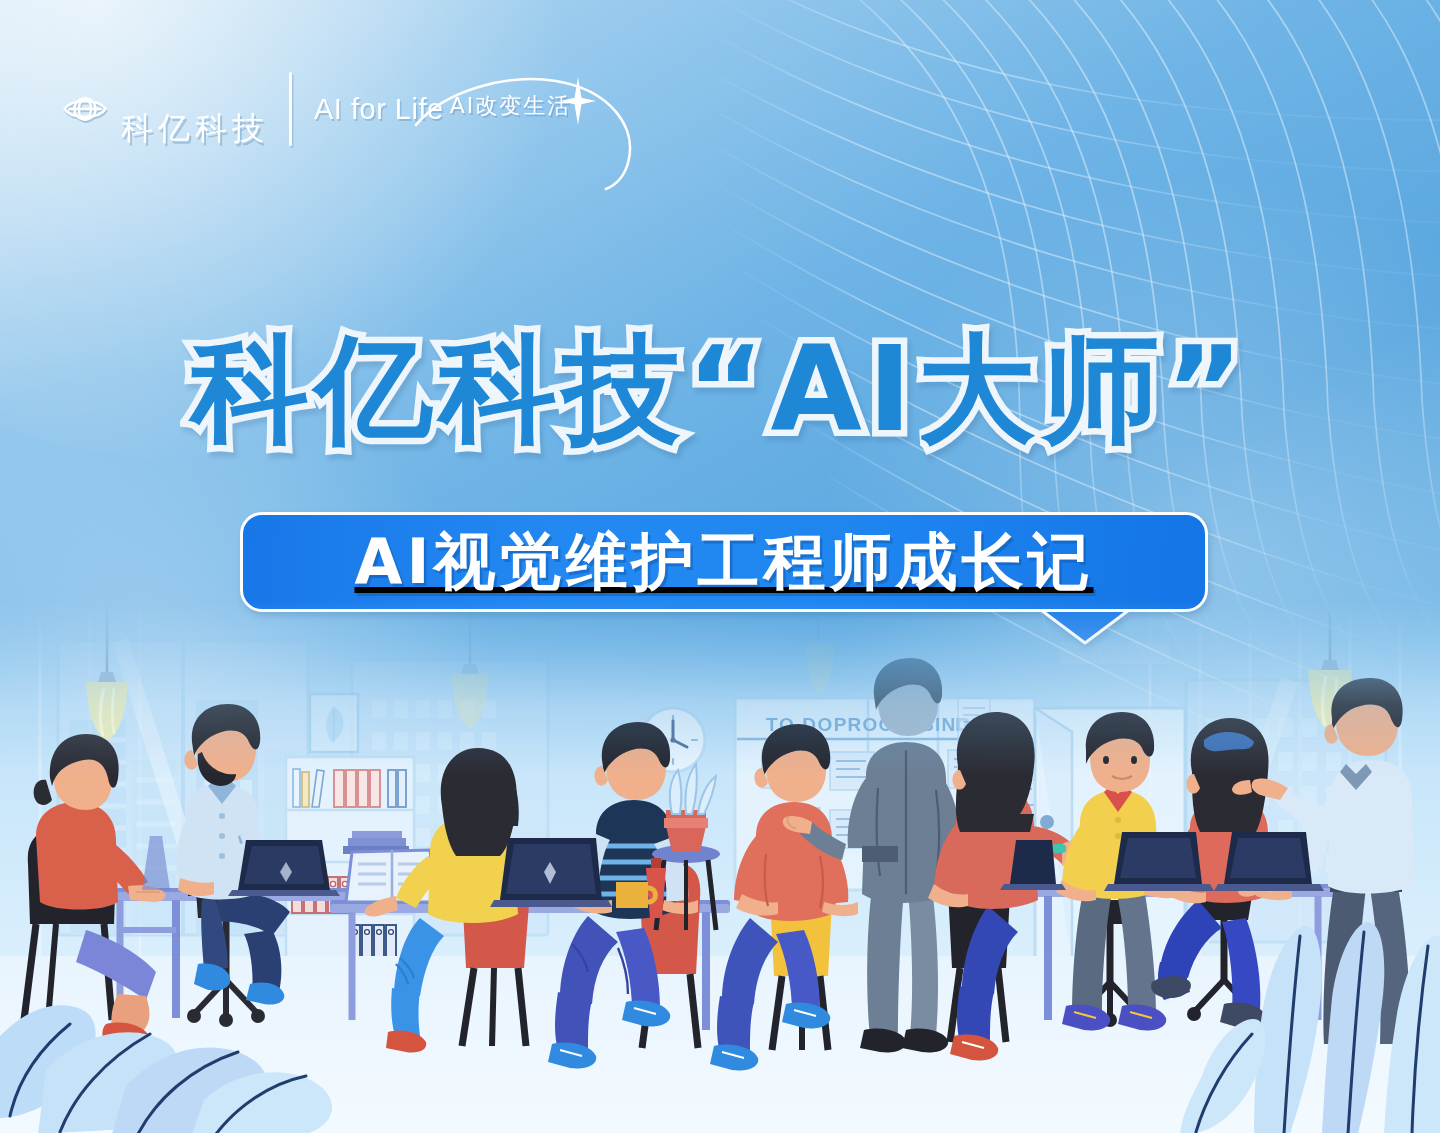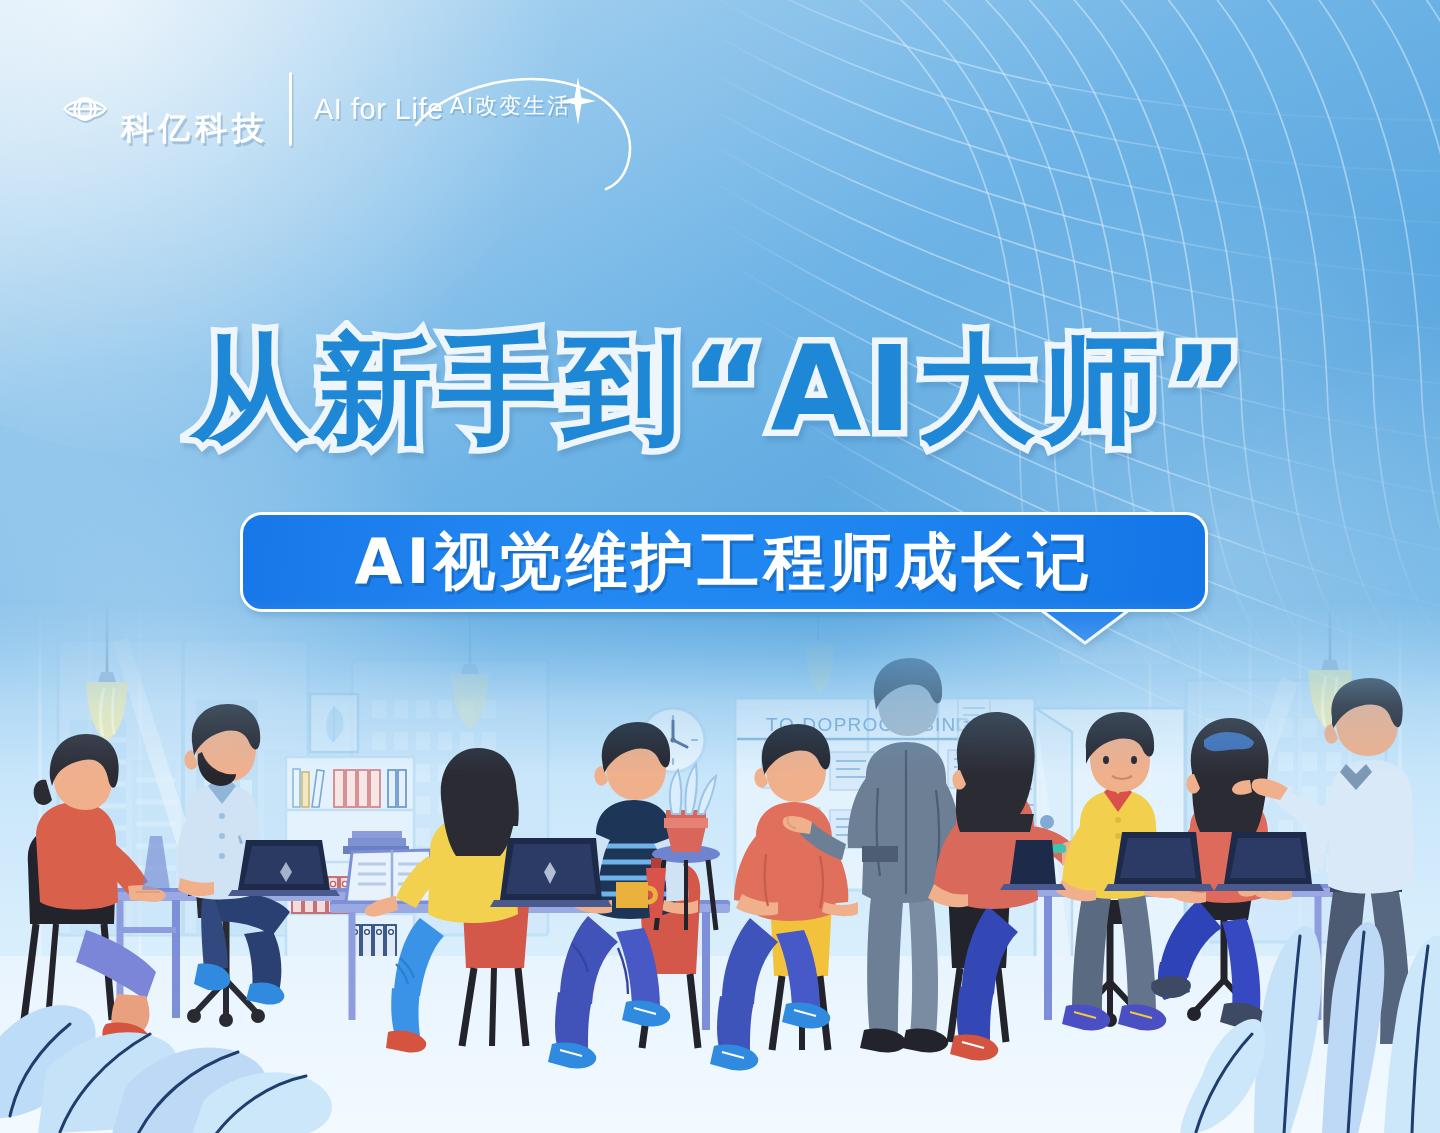--- a/index.html
+++ b/index.html
@@ -23,21 +23,21 @@
 
   
   #mesh{position:absolute;right:-40px;top:-120px;width:760px;height:840px;opacity:.95;pointer-events:none;}
 
   
   #logo{position:absolute;left:62px;top:72px;display:flex;align-items:center;gap:0;}
   .logo-left{display:flex;flex-direction:column;gap:2px;}
   .logo-row1{display:flex;align-items:center;gap:13px;}
   .eye-ico{width:46px;height:34px;flex:0 0 auto;filter:drop-shadow(1.5px 2px 0 rgba(60,110,160,.30));}
   .cn-name{
-    font-size:32px;font-weight:700;color:#fff;letter-spacing:5px;line-height:1;
+    font-size:32px;font-weight:400;color:#fff;letter-spacing:5px;line-height:1;
     text-shadow:2px 2.5px 0 rgba(70,120,170,.32);
     font-family:"DejaVu Sans","Liberation Sans",sans-serif;
     margin-top:38px;
   }
   .en-name{
     font-size:37px;font-weight:800;color:#fff;letter-spacing:2.5px;line-height:1;
     text-shadow:2px 2.5px 0 rgba(70,120,170,.32);
   }
   .logo-sep{width:3px;height:74px;background:#fff;margin:0 22px 0 20px;border-radius:2px;
     box-shadow:1.5px 2px 0 rgba(70,120,170,.26);}
@@ -59,31 +59,31 @@
     paint-order:stroke fill;
     filter:drop-shadow(3px 5px 2px rgba(40,90,140,.18));
   }
 
   
   #banner-wrap{position:absolute;left:240px;top:512px;width:968px;height:100px;
     filter:drop-shadow(2px 4px 3px rgba(30,80,135,.22));}
   #banner{position:absolute;inset:0;border-radius:22px;
     background:linear-gradient(95deg,#1877e8 0%,#2388f2 32%,#1f86f0 62%,#1475e6 100%);
     border:3px solid #fff;box-sizing:border-box;
-    display:flex;align-items:center;justify-content:center;}
+    display:flex;align-items:center;justify-content:center;text-decoration:underline;}
   #banner-text{
     font-family:"DejaVu Sans","Liberation Sans",sans-serif;
     font-size:62px;font-weight:700;color:#fff;letter-spacing:4px;line-height:1;
     text-shadow:2.5px 3px 0 rgba(15,85,160,.45);
     white-space:nowrap;
   }
   #banner-tail{position:absolute;left:800px;top:97px;width:90px;height:36px;}
 
   
-  #illo{position:absolute;left:0;top:600px;width:1440px;height:533px;}
+  #illo{position:absolute;left:0;top:600px;width:1440px;height:533px;font-weight:bold;}
   #illo-fade{position:absolute;left:0;top:0;width:1440px;height:533px;
     -webkit-mask-image:linear-gradient(180deg,rgba(0,0,0,0) 0px,rgba(0,0,0,.25) 40px,rgba(0,0,0,.75) 105px,#000 175px,#000 100%);
     mask-image:linear-gradient(180deg,rgba(0,0,0,0) 0px,rgba(0,0,0,.25) 40px,rgba(0,0,0,.75) 105px,#000 175px,#000 100%);}
   #illo svg{display:block;}
 </style>
 </head>
 <body>
 
 <div id="poster">
 
@@ -164,21 +164,21 @@
       <svg id="swoosh" viewBox="0 0 250 120" fill="none">
         <path d="M6 54 C 34 20, 96 2, 146 10 C 200 19, 228 56, 218 92 C 214 106, 206 114, 196 118" stroke="#ffffff" stroke-width="2.6" stroke-linecap="round"></path>
         <path d="M168 6 L 172 30 L 168 54 L 164 30 Z" fill="#ffffff"></path>
         <path d="M150 30 L 168 26 L 186 30 L 168 34 Z" fill="#ffffff"></path>
       </svg>
       <div class="tag-en">AI for Life</div>
       <div class="tag-cn">AI改变生活</div>
     </div>
   </div>
 
-  <div id="title">从新手到“AI大师”</div>
+  <div id="title">科亿科技“AI大师”</div>
 
   <div id="banner-wrap">
     <svg id="banner-tail" viewBox="0 0 90 36">
       <path d="M1 1 L 89 1 L 45 34 Z" fill="#1a7cea" stroke="#ffffff" stroke-width="3" stroke-linejoin="round"></path>
     </svg>
     <div id="banner">
       <div id="banner-text">AI视觉维护工程师成长记</div>
     </div>
   </div>
 

